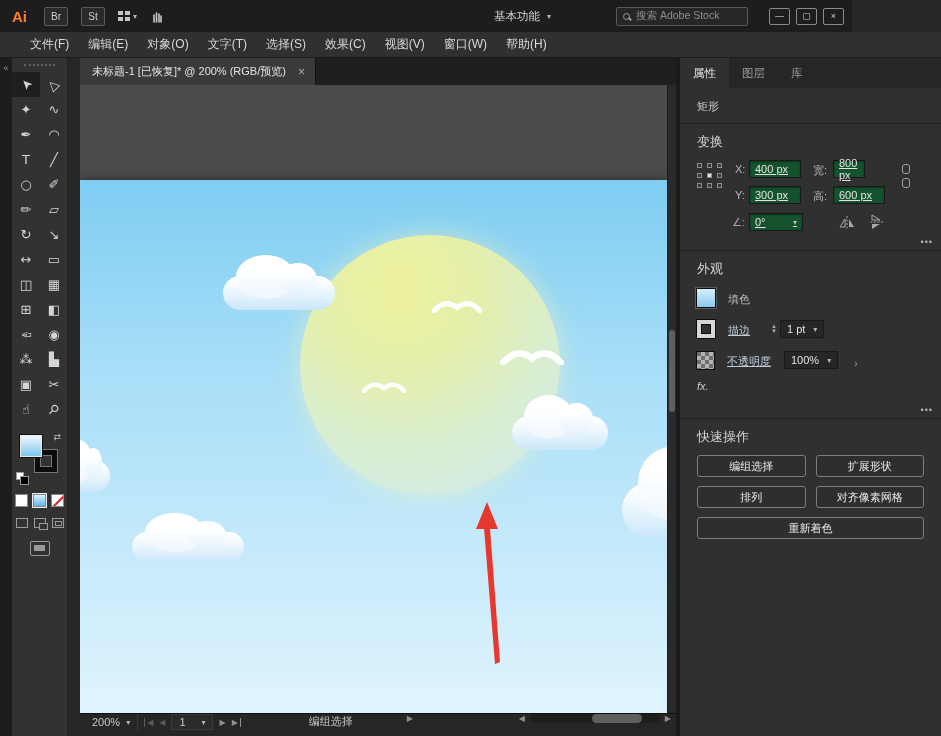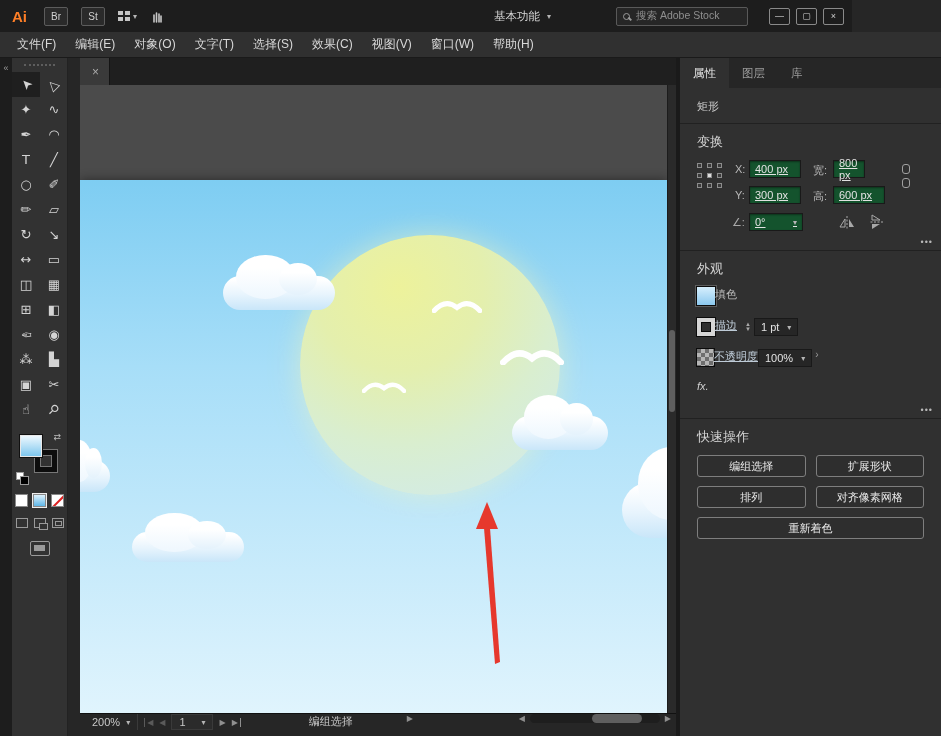--- a/index.html
+++ b/index.html
@@ -21,21 +21,21 @@
 .search{display:flex;align-items:center;gap:6px;width:132px;height:19px;background:#262626;
 border:1px solid #595959;border-radius:2px;padding:0 6px;color:#8f8f8f;font-size:10.5px;white-space:nowrap;margin-left:44px;}
 .mag{width:7px;height:7px;border:1.5px solid #9a9a9a;border-radius:50%;position:relative;flex:none;}
 .mag::after{content:"";position:absolute;width:4px;height:1.5px;background:#9a9a9a;transform:rotate(45deg);right:-3px;bottom:-1px;}
 .winbtns{display:flex;gap:6px;margin-left:8px;}
 .winbtn{width:21px;height:17px;border:1px solid #8a8a8a;border-radius:2px;color:#cfcfcf;font-size:9px;
 display:flex;align-items:center;justify-content:center;}
 
 
 .menubar{position:absolute;left:0;top:32px;width:941px;height:26px;background:#303030;
-display:flex;align-items:center;padding-left:8px;gap:1px;border-bottom:1px solid #1a1a1a;}
+display:flex;align-items:center;padding-left:21px;gap:1px;border-bottom:1px solid #1a1a1a;}
 .menu-item{color:#d8d8d8;font-size:12px;padding:4px 9px;white-space:nowrap;}
 
 
 .left-rail{position:absolute;left:0;top:58px;width:12px;height:678px;background:#1d1d1d;
 color:#9a9a9a;font-size:9px;text-align:center;padding-top:5px;}
 .toolbar{position:absolute;left:12px;top:58px;width:56px;height:678px;background:#323232;border-right:1px solid #222;}
 .grip{margin:6px 12px 6px;border-top:2px dotted #5e5e5e;}
 .tools{display:grid;grid-template-columns:28px 28px;}
 .tool{height:25px;display:flex;align-items:center;justify-content:center;color:#d4d4d4;font-size:13px;}
 .tool.sel{background:#1f1f1f;}
@@ -120,21 +120,21 @@
 box-shadow:inset 0 1px 2px rgba(0,0,0,.4);color:#e2e2e2;font-size:11px;display:flex;align-items:center;padding:0 5px;text-decoration:underline;}
 .fx1{left:52px;top:0;width:52px;}.fw{left:136px;top:0;width:32px;}
 .fy{left:52px;top:26px;width:52px;}.fh{left:136px;top:26px;width:52px;}
 .linkicon{position:absolute;left:205px;top:4px;display:flex;flex-direction:column;gap:4px;align-items:center;}
 .linkicon i{width:8px;height:10px;border:1.5px solid #a0a0a0;border-radius:3px;}
 .angleic{position:absolute;left:35px;top:56px;color:#a8a8a8;font-size:11px;}
 .fang{left:52px;top:53px;width:54px;justify-content:space-between;}
 .flip{position:absolute;top:55px;width:16px;height:14px;}
 .fliph{left:142px;}.flipv{left:172px;transform:rotate(90deg);}
 .dots{position:absolute;right:8px;bottom:3px;color:#b8b8b8;font-size:9px;letter-spacing:1px;}
-.app-row{display:flex;align-items:flex-start;margin-bottom:11px;height:20px;}
+.app-row{display:flex;align-items:flex-end;gap:13px;margin-bottom:11px;height:20px;}
 .fillsw{width:18px;height:18px;background:linear-gradient(180deg,#d7effd,#8cc9ef);
 box-shadow:0 0 0 1px #0c0c0c,0 0 0 2px #5c5c5c;}
 .strokesw{width:18px;height:18px;background:#303030;border:4px solid #d6d6d6;
 box-shadow:0 0 0 1px #0c0c0c,inset 0 0 0 1px #0c0c0c;}
 .checker{width:17px;height:17px;background:repeating-conic-gradient(#b5b5b5 0% 25%,#6e6e6e 0% 50%) 0 0/8px 8px;
 box-shadow:0 0 0 1px #0c0c0c;}
 .app-label{font-size:11px;color:#bdbdbd;}
 .link-label{text-decoration:underline;color:#becbd7;}
 .stroke-ctl{display:flex;align-items:center;gap:3px;margin-left:8px;}
 .stepper{display:flex;flex-direction:column;font-size:6px;color:#aaa;line-height:5px;}
@@ -304,20 +304,21 @@
       <span class="mode"></span>
       <span class="mode m2"></span>
       <span class="mode m3"></span>
     </div>
     <div class="screenmode"></div>
   </div>
   <div class="strip"></div>
 
   <div class="tabbar">
     <div class="doc-tab">
+      <span>未标题-1 [已恢复]* @ 200% (RGB/预览)</span>
       <span class="tab-close">×</span>
     </div>
   </div>
 
   <div class="canvas-area">
     <div class="artboard" id="artboard" style="background: linear-gradient(rgb(126, 205, 242) 0%, rgb(167, 222, 248) 35%, rgb(224, 244, 253) 100%);">
       <div class="sun" id="sun" style="left: 220px; top: 55px; width: 260px; height: 260px; background: radial-gradient(circle at 38% 20%, rgb(237, 242, 155) 0%, rgb(228, 239, 173) 32%, rgb(217, 238, 207) 60%, rgb(207, 234, 242) 100%); box-shadow: rgba(240, 244, 185, 0.55) 0px 0px 28px;"></div>
       <svg class="arrow-svg" id="arrow-svg" width="28" height="164" viewBox="0 0 28 164" style="left: 396px; top: 322px;">
         <polygon points="11,0 22,27 0,27" fill="#e6382d"></polygon>
         <polygon points="8,26 14,26 24,160 19,162" fill="#e6382d"></polygon>

